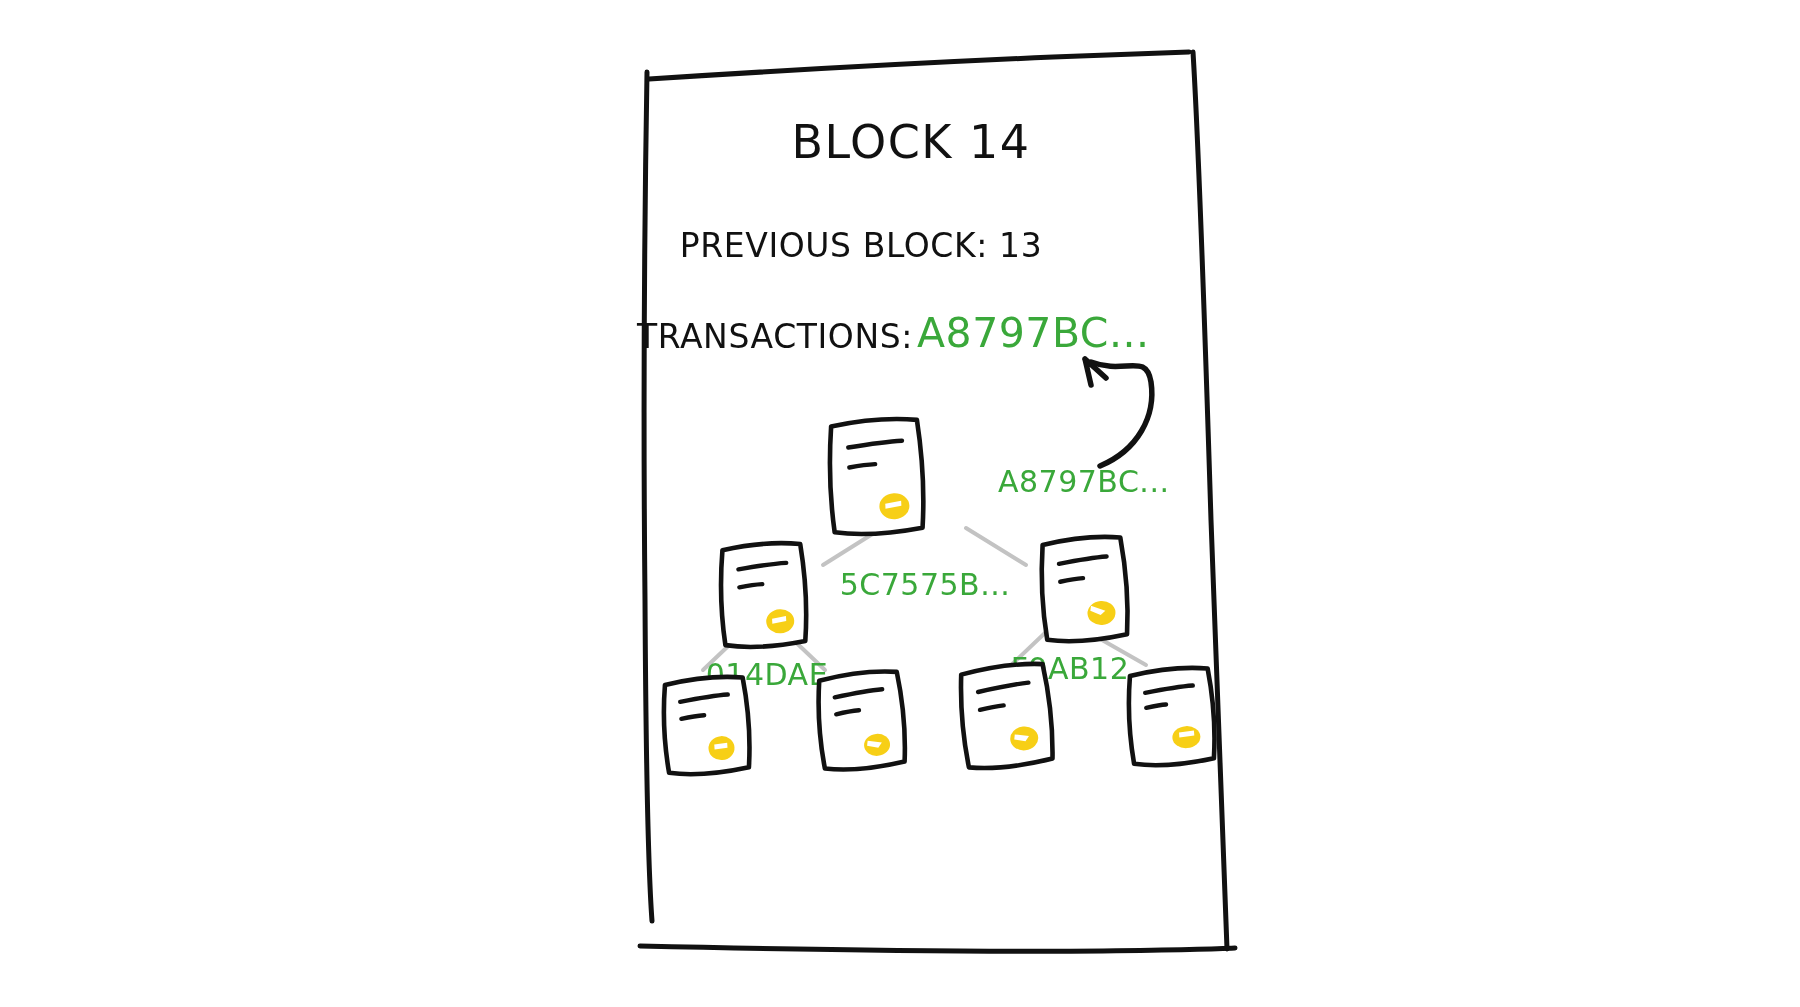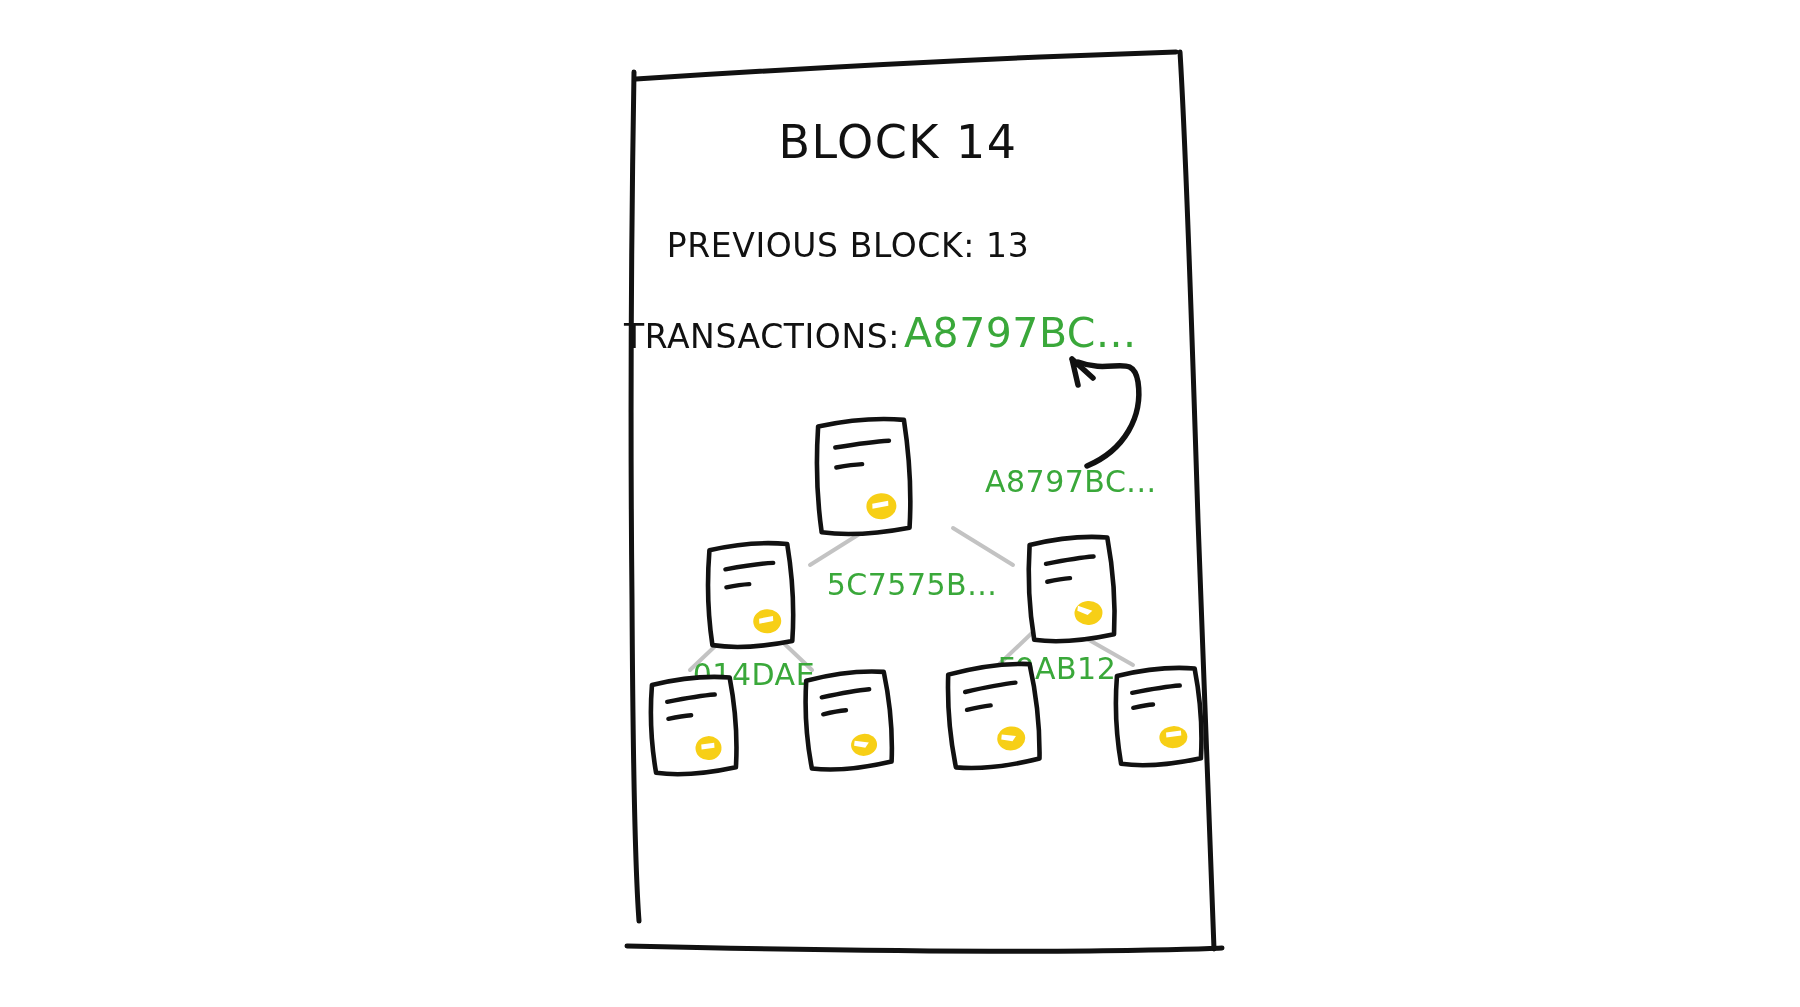--- a/index.html
+++ b/index.html
@@ -10,21 +10,21 @@
   }
   body {
     width: 1800px;
     height: 1007px;
     overflow: hidden;
     font-family: "DejaVu Sans", sans-serif;
     position: relative;
   }
   #stage {
     position: absolute;
-    left: 0;
+    left: 13px;
     top: 0;
     width: 1498px;
     height: 1007px;
   }
   #stage svg {
     display: block;
     width: 1800px;
     height: 1007px;
   }
   .frame-stroke {

